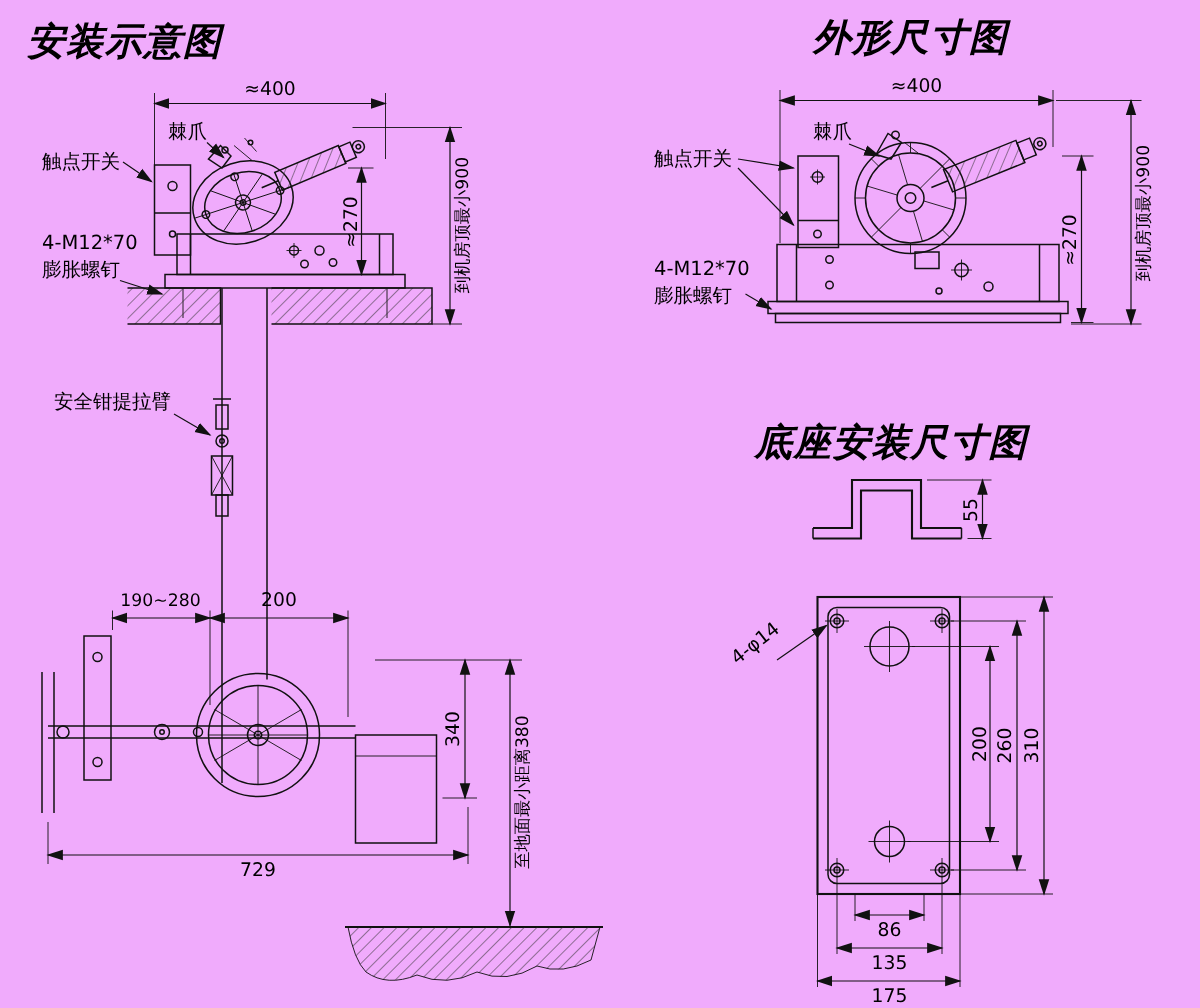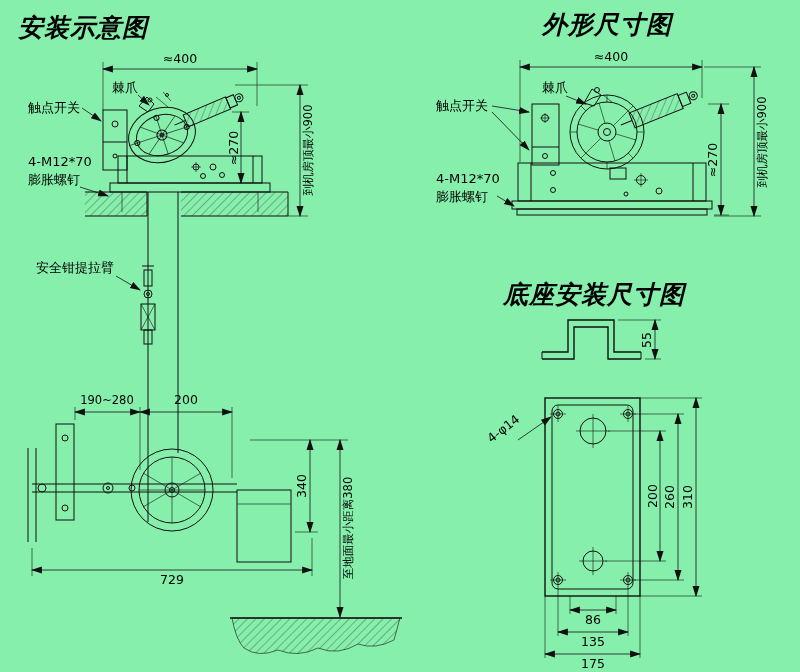--- a/index.html
+++ b/index.html
@@ -1,16 +1,16 @@
 <!DOCTYPE html>
 <html><head>
 <meta charset="utf-8">
 <style>
   html,body{margin:0;padding:0;background:#fff;}
-  #stage{position:relative;width:800px;height:672px;background:#86efac;overflow:hidden;}
+  #stage{position:relative;width:800px;height:672px;background:#f0abfc;overflow:hidden;}
   svg text{fill:#000;stroke:none;font-family:"DejaVu Sans",sans-serif;}
   .dtext{font-size:12.5px;}
   .dtext-sm{font-size:11.5px;}
   .lbl{font-size:13px;}
   .title-t{font-size:25px;font-weight:bold;font-style:italic;font-family:"Liberation Serif","DejaVu Serif",serif;letter-spacing:1px;}
   .thin{stroke-width:0.6;}
   .dim{stroke-width:0.8;}
   .thick{stroke-width:1.4;}
 </style>
 </head>

